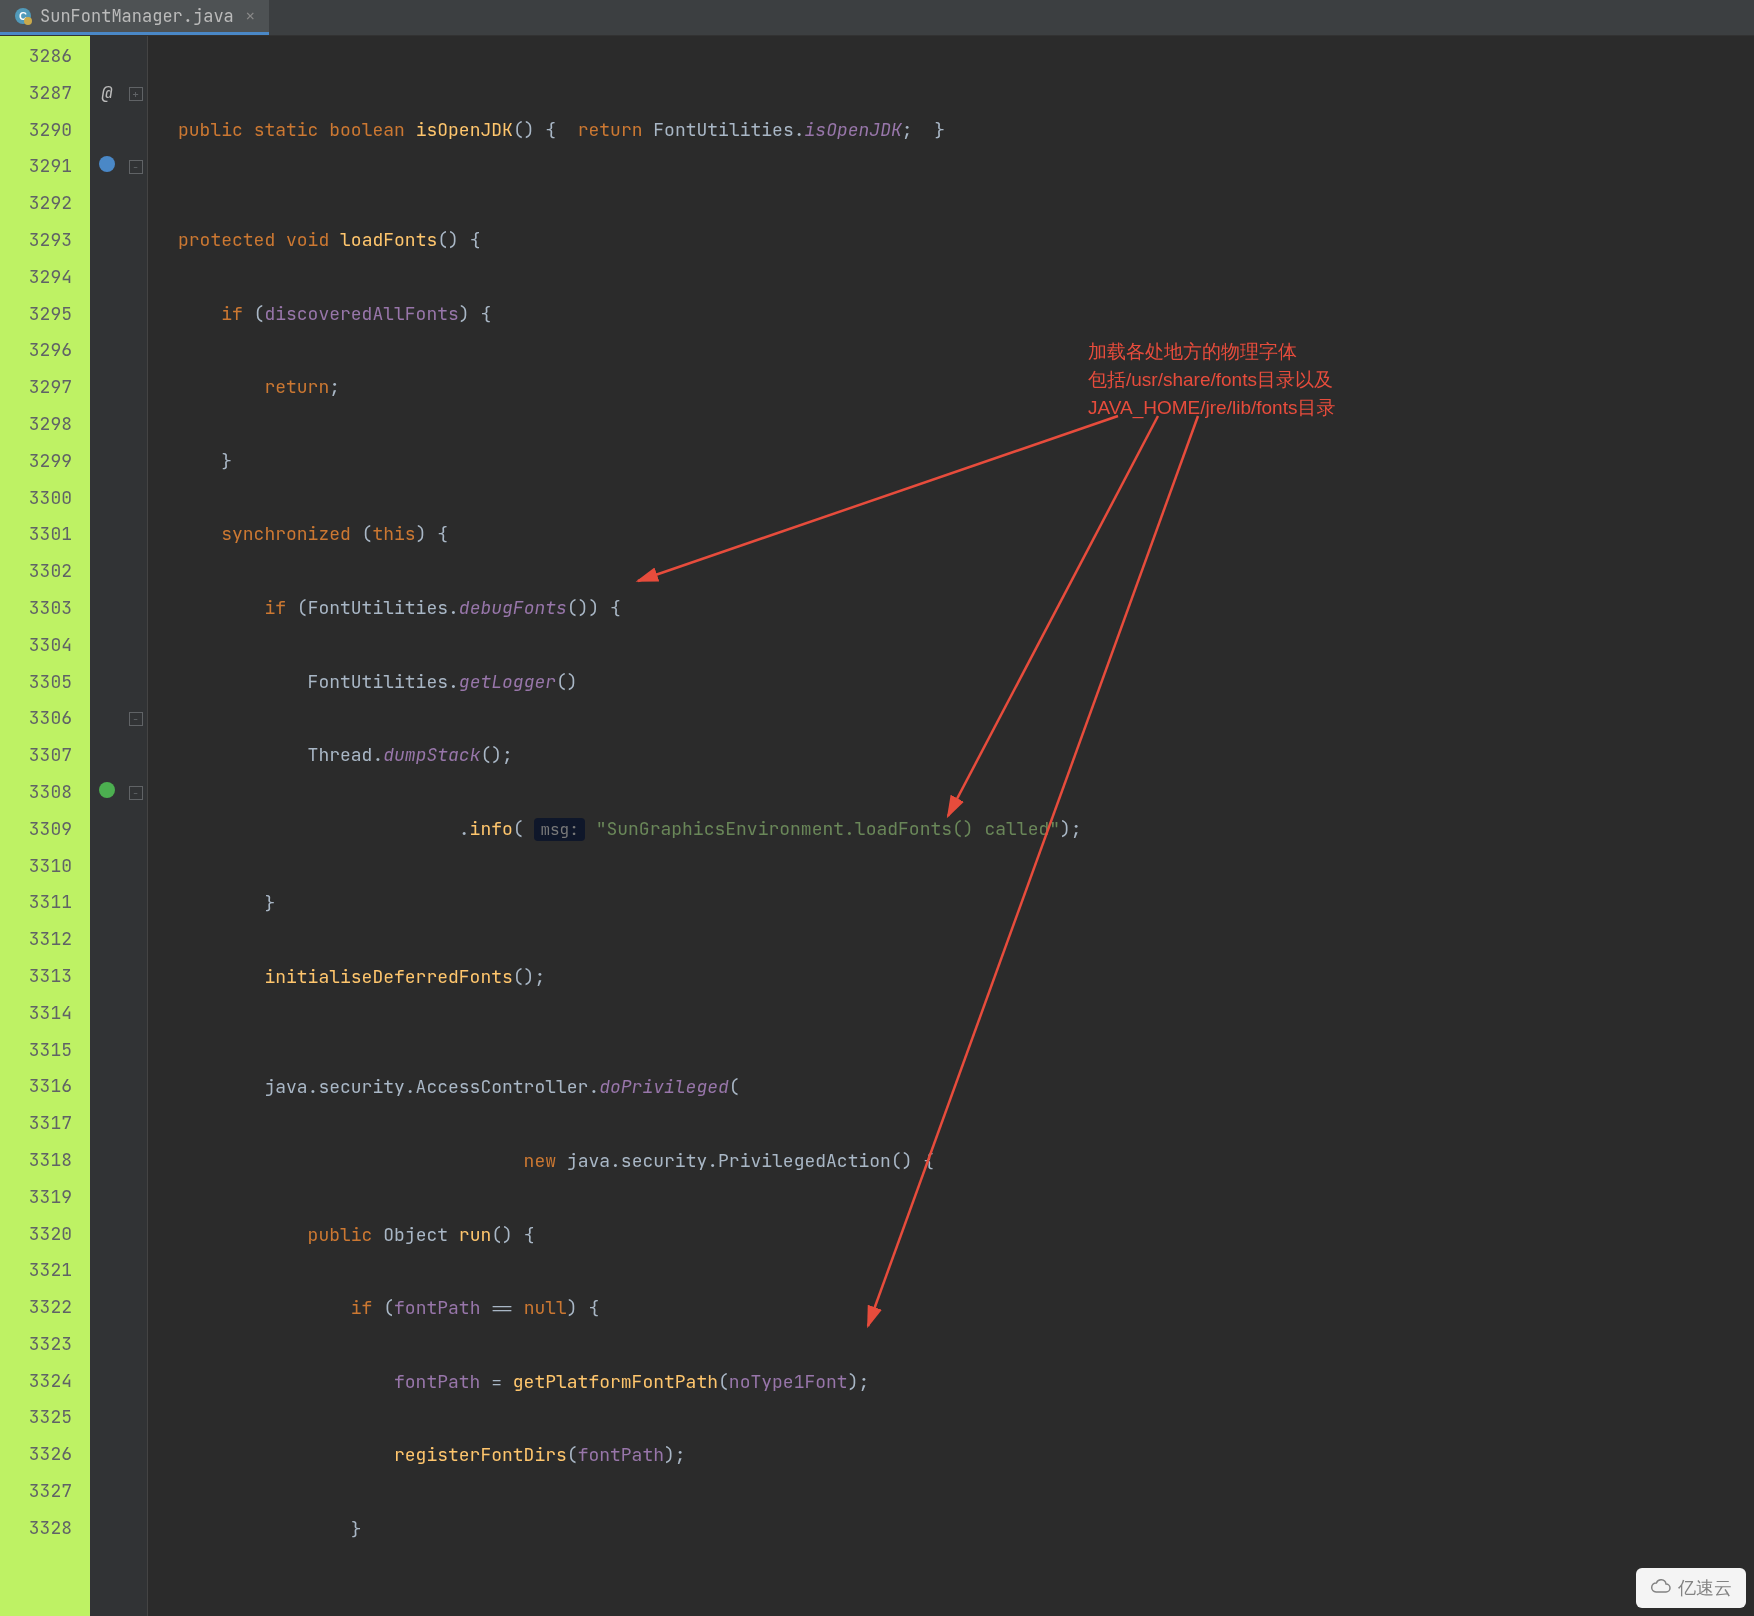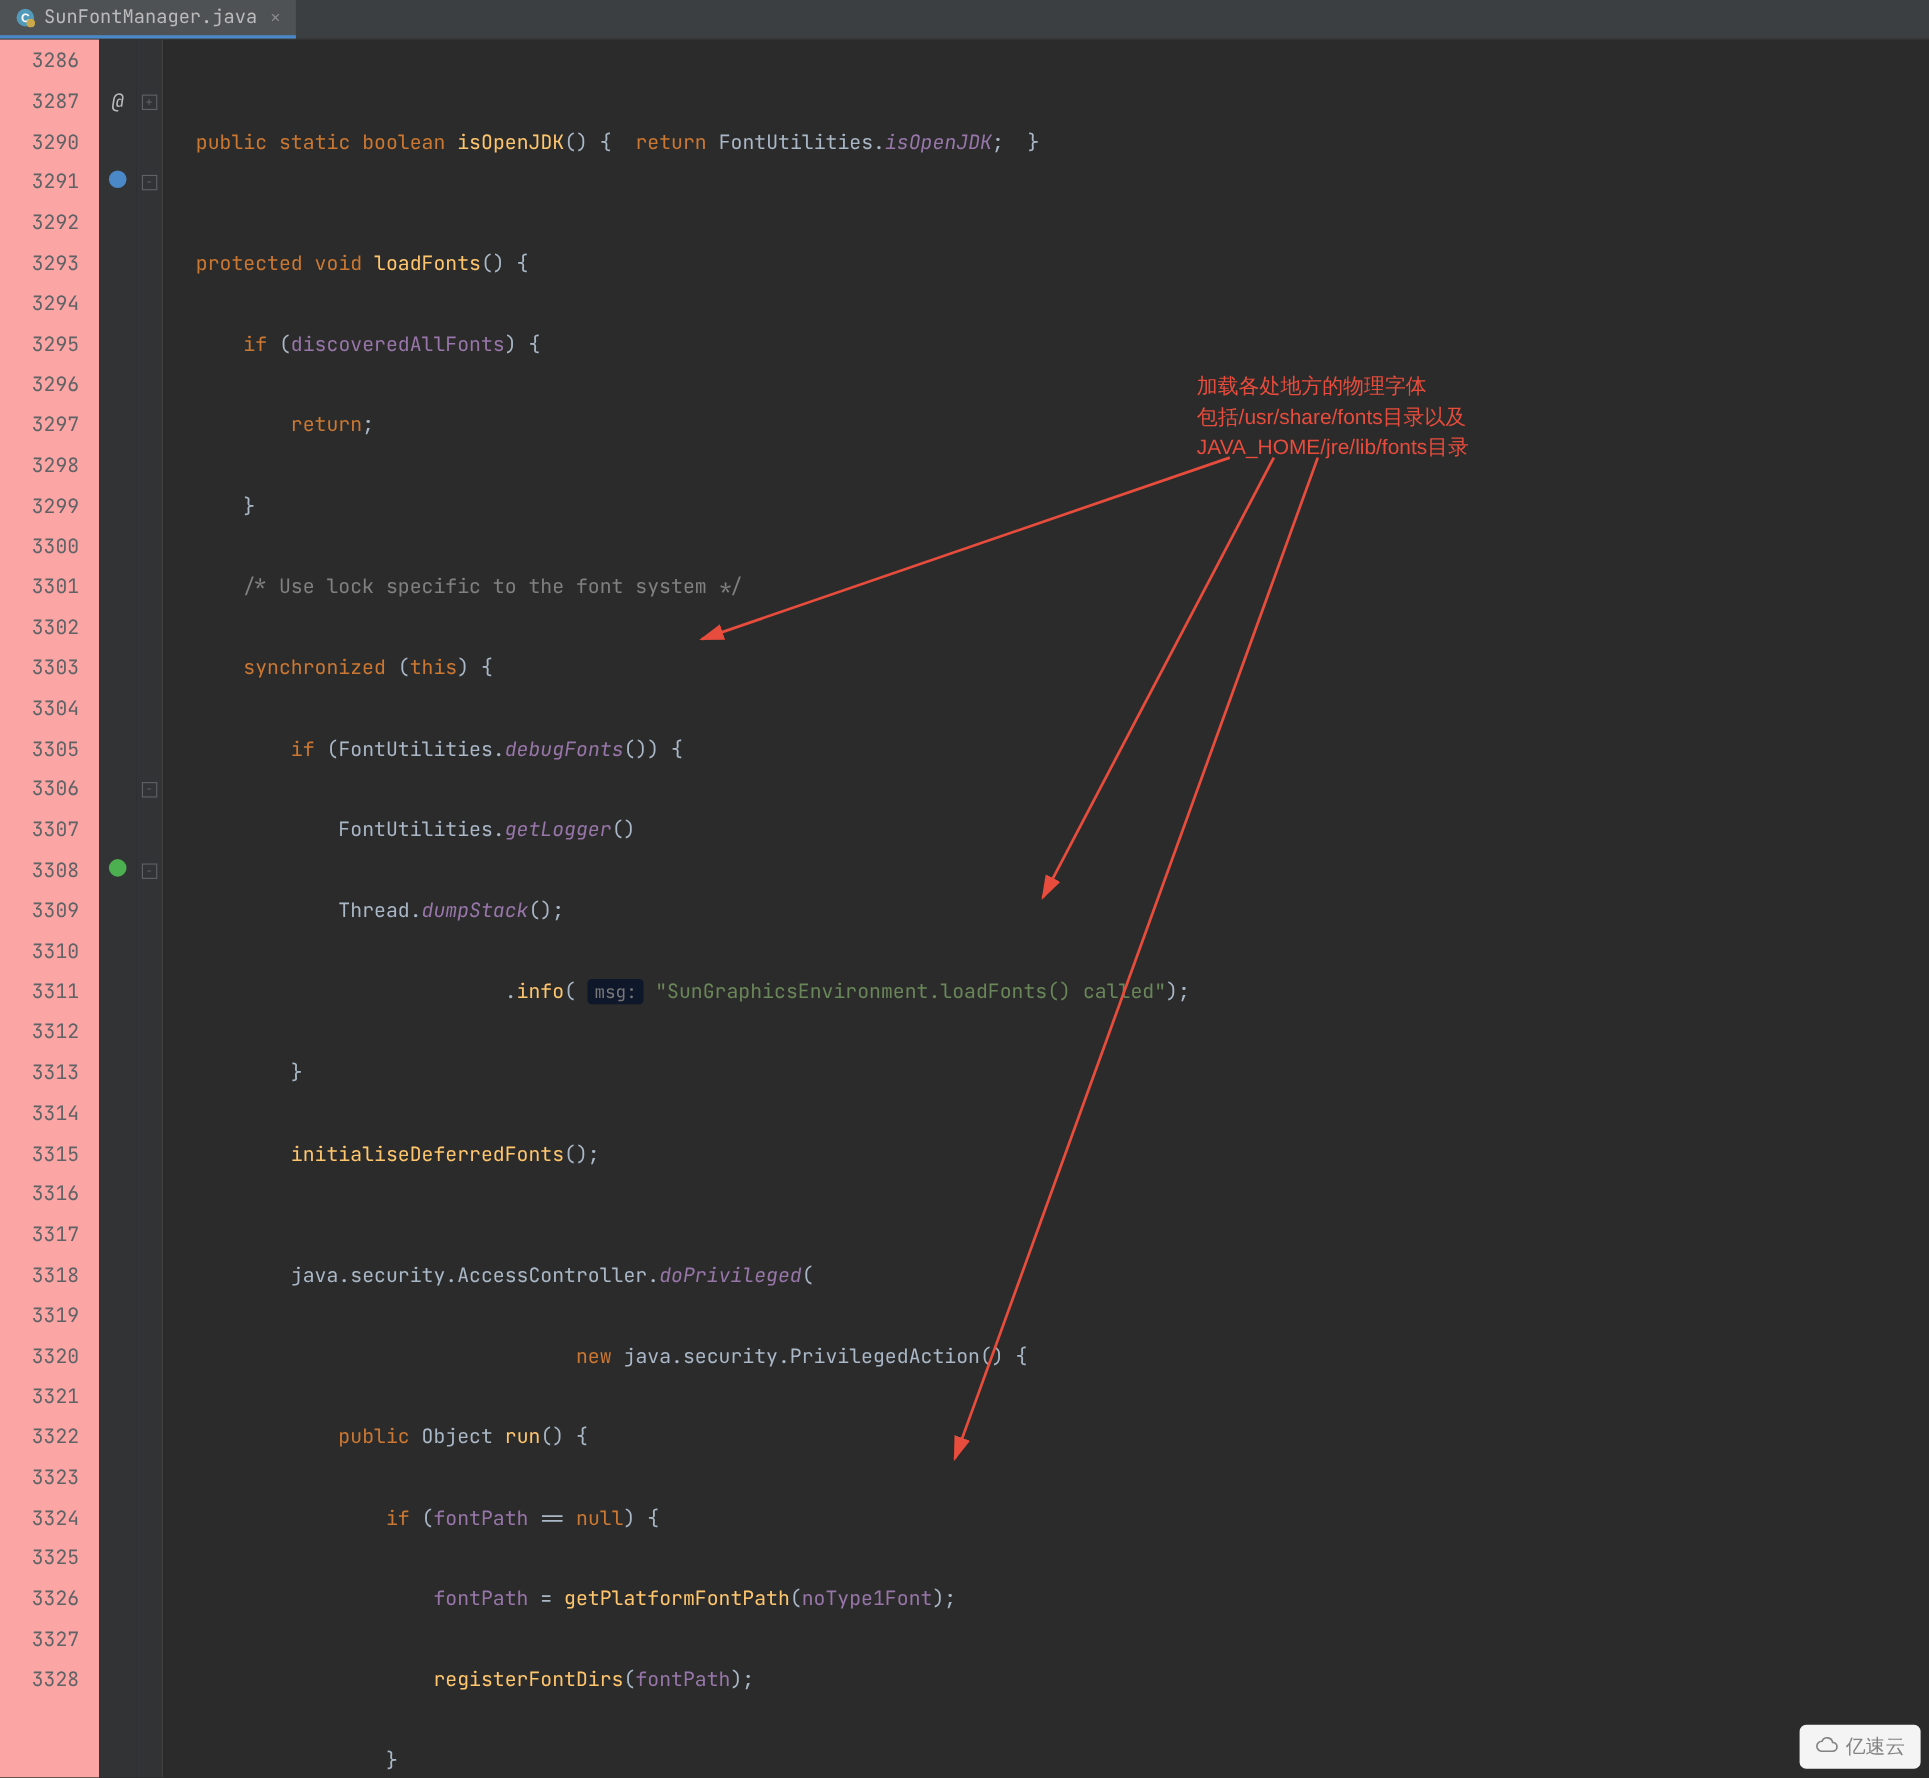--- a/index.html
+++ b/index.html
@@ -39,21 +39,21 @@
     color: #8a8a8a;
     font-size: 15px;
     margin-left: 4px;
   }
   .editor {
     display: flex;
     height: calc(100% - 36px);
     line-height: 36.8px;
   }
   .gutter {
-    background: #fca5a5;
+    background: #bef264;
     color: #606366;
     text-align: right;
     padding: 2px 18px 4px 18px;
     font-size: 18px;
     user-select: none;
     width: 90px;
   }
   .icon-gutter {
     background: #313335;
     width: 34px;
@@ -242,21 +242,20 @@
   </div>
 
   <div class="code">
 <div></div>
 <div><span class="kw">public</span> <span class="kw">static</span> <span class="kw">boolean</span> <span class="mname">isOpenJDK</span>() {  <span class="kw">return</span> <span>FontUtilities</span>.<span class="fitalic">isOpenJDK</span>;  }</div>
 <div></div>
 <div><span class="kw">protected</span> <span class="kw">void</span> <span class="mname">loadFonts</span>() {</div>
 <div>    <span class="kw">if</span> (<span class="field">discoveredAllFonts</span>) {</div>
 <div>        <span class="kw">return</span>;</div>
 <div>    }</div>
-<div>    <span class="cmt">/* Use lock specific to the font system */</span></div>
 <div>    <span class="kw">synchronized</span> (<span class="kw">this</span>) {</div>
 <div>        <span class="kw">if</span> (<span>FontUtilities</span>.<span class="fitalic">debugFonts</span>()) {</div>
 <div>            <span>FontUtilities</span>.<span class="fitalic">getLogger</span>()</div>
 <div>            <span>Thread</span>.<span class="fitalic">dumpStack</span>();</div>
 <div>                          .<span class="mname">info</span>( <span class="hint">msg:</span> <span class="str">"SunGraphicsEnvironment.loadFonts() called"</span>);</div>
 <div>        }</div>
 <div>        <span class="mname">initialiseDeferredFonts</span>();</div>
 <div></div>
 <div>        <span>java.security.AccessController.</span><span class="fitalic">doPrivileged</span>(</div>
 <div>                                <span class="kw">new</span> <span>java.security.PrivilegedAction()</span> {</div>

